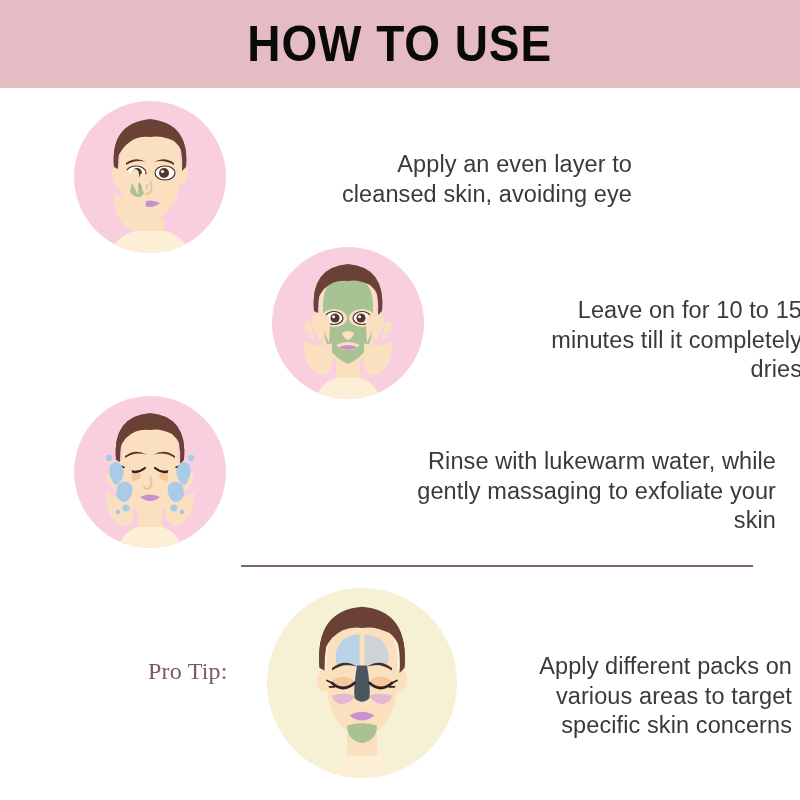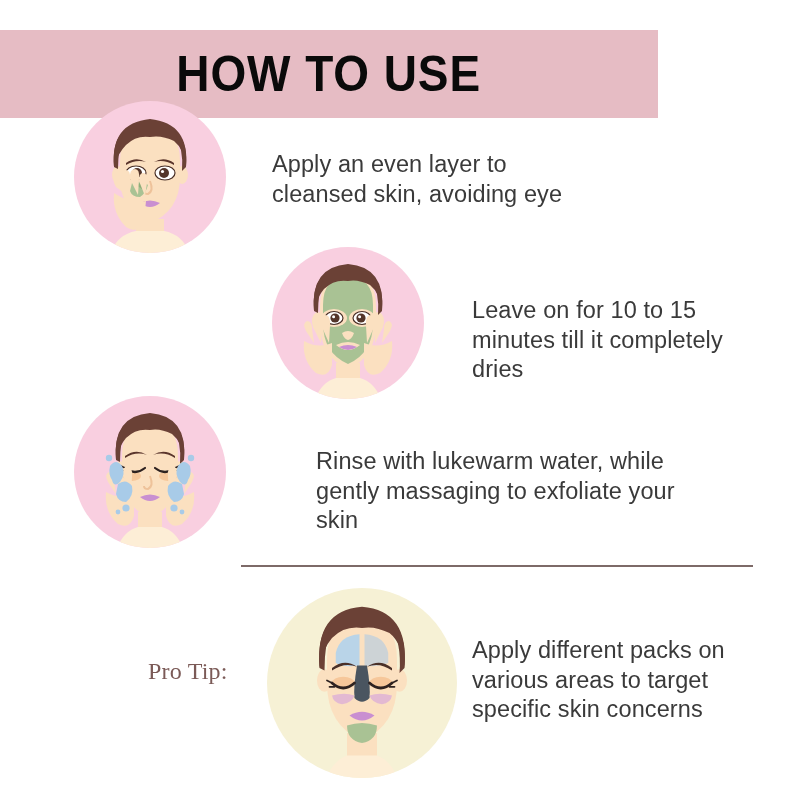--- a/index.html
+++ b/index.html
@@ -20,27 +20,26 @@
     width: 800px;
     height: 800px;
     background: #ffffff;
   }
 
   
   .header-band {
     position: absolute;
     left: 0;
     top: 0;
-    width: 658px;
+    width: 800px;
     height: 88px;
     background: #e6bcc4;
     display: flex;
     align-items: center;
     justify-content: center;
-    margin-top: 30px;
   }
   .header-title {
     font-family: "Liberation Sans", sans-serif;
     font-weight: bold;
     font-size: 50px;
     letter-spacing: 1px;
     color: #0a0a0a;
     transform: scaleX(0.92);
     line-height: 1;
     white-space: nowrap;
@@ -58,20 +57,21 @@
   }
 
   .step-text {
     position: absolute;
     color: #3a3a3a;
     font-family: "Liberation Sans", sans-serif;
     font-size: 23.5px;
     line-height: 1.26;
     letter-spacing: 0.1px;
     white-space: pre-line;
+    text-align: right;
   }
 
   
   .divider {
     position: absolute;
     left: 241px;
     top: 565px;
     width: 512px;
     height: 2px;
     background: #7d6a68;
@@ -319,18 +319,18 @@
           <path d="M52 86 Q62 83 70 86 Q68 92 60 93 Q53 92 52 86 Z" fill="#e3b9d2"></path>
           <path d="M100 86 Q90 83 82 86 Q84 92 92 93 Q99 92 100 86 Z" fill="#e3b9d2"></path>
 
           <path d="M66 102 Q76 96 86 102 Q76 110 66 102 Z" fill="#c98fd1"></path>
 
           <path d="M64 110 Q76 106 88 110 Q88 122 76 124 Q64 122 64 110 Z" fill="#a9c294"></path>
         </g>
       </svg>
     </div>
 
-    <div class="step-text" style="left:472px; top:636px; width:320px;">Apply different packs on
+    <div class="step-text" style="left:472px; top:652px; width:320px;">Apply different packs on
 various areas to target
 specific skin concerns</div>
   </div>
 
 </div>
 
 </body></html>

